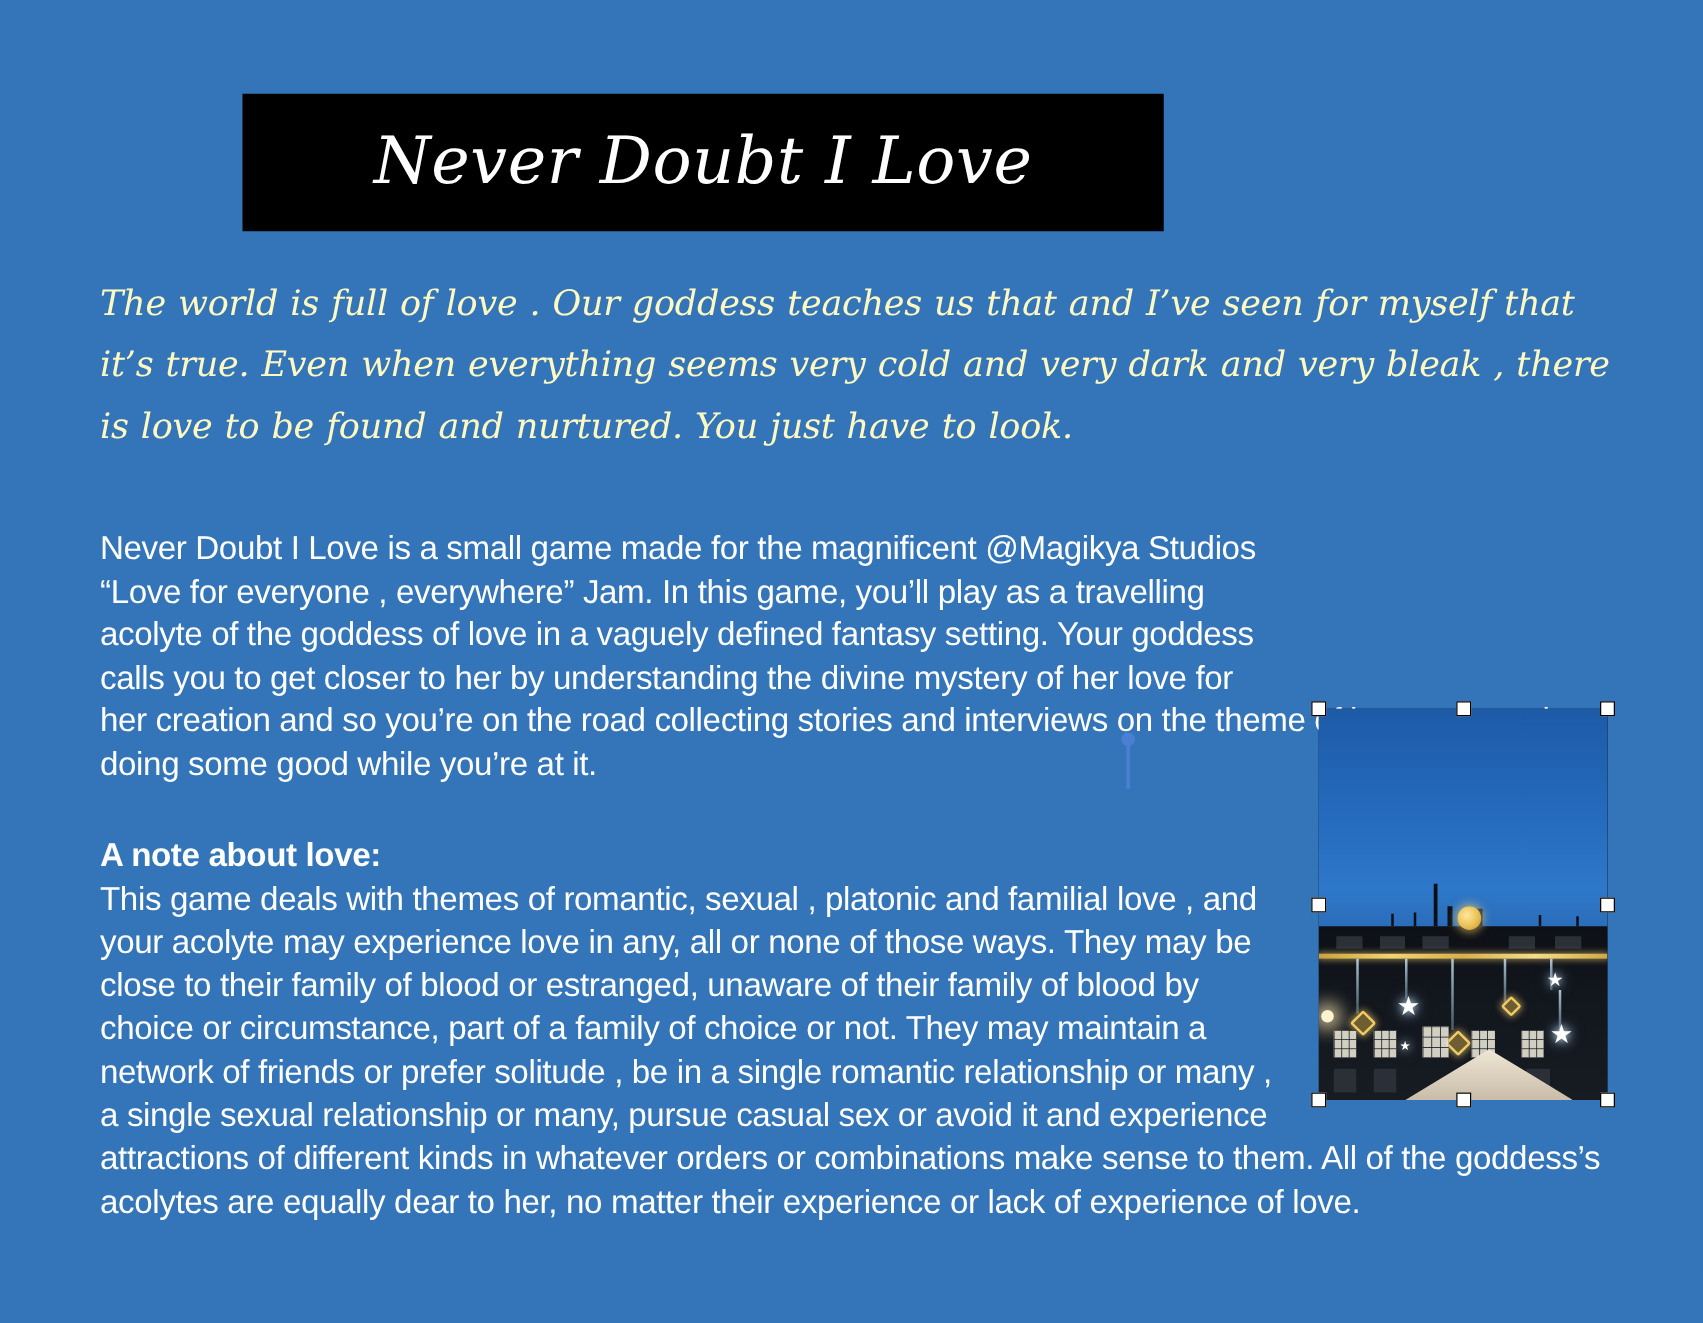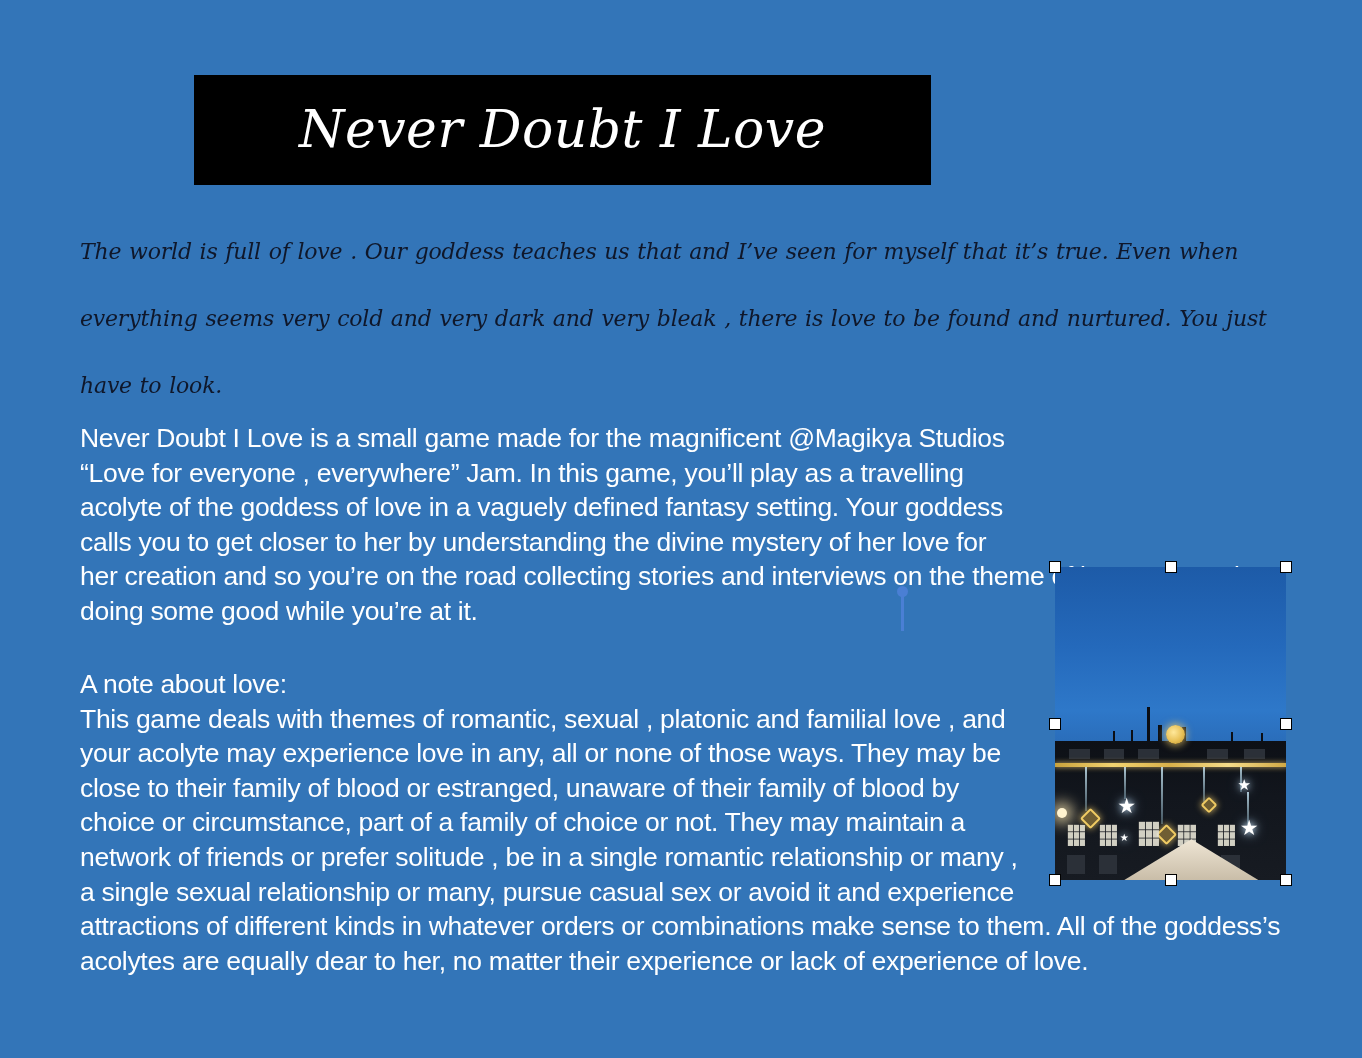--- a/index.html
+++ b/index.html
@@ -40,23 +40,23 @@
   }
 
   
   #intro-paragraph {
     position: absolute;
     left: 80px;
     top: 218px;
     width: 1215px;
     font-family: "DejaVu Serif", serif;
     font-style: italic;
-    font-size: 22px;
-    line-height: 67px;
-    color: #0f172a;
+    font-size: 28px;
+    line-height: 49px;
+    color: #fef9c3;
     letter-spacing: -0.2px;
     word-spacing: 1px;
   }
 
   
   .body-block {
     position: absolute;
     left: 80px;
     color: #ffffff;
     font-family: "Liberation Sans", sans-serif;
@@ -66,21 +66,21 @@
   }
   #body-paragraph {
     top: 421px;
     width: 1215px;
   }
   #note-block {
     top: 667px;
     width: 1215px;
   }
   #note-heading {
-    font-weight: normal;
+    font-weight: bold;
     display: block;
   }
   #note-paragraph {
     display: block;
   }
 
   
   .float-spacer {
     float: right;
     width: 270px;

